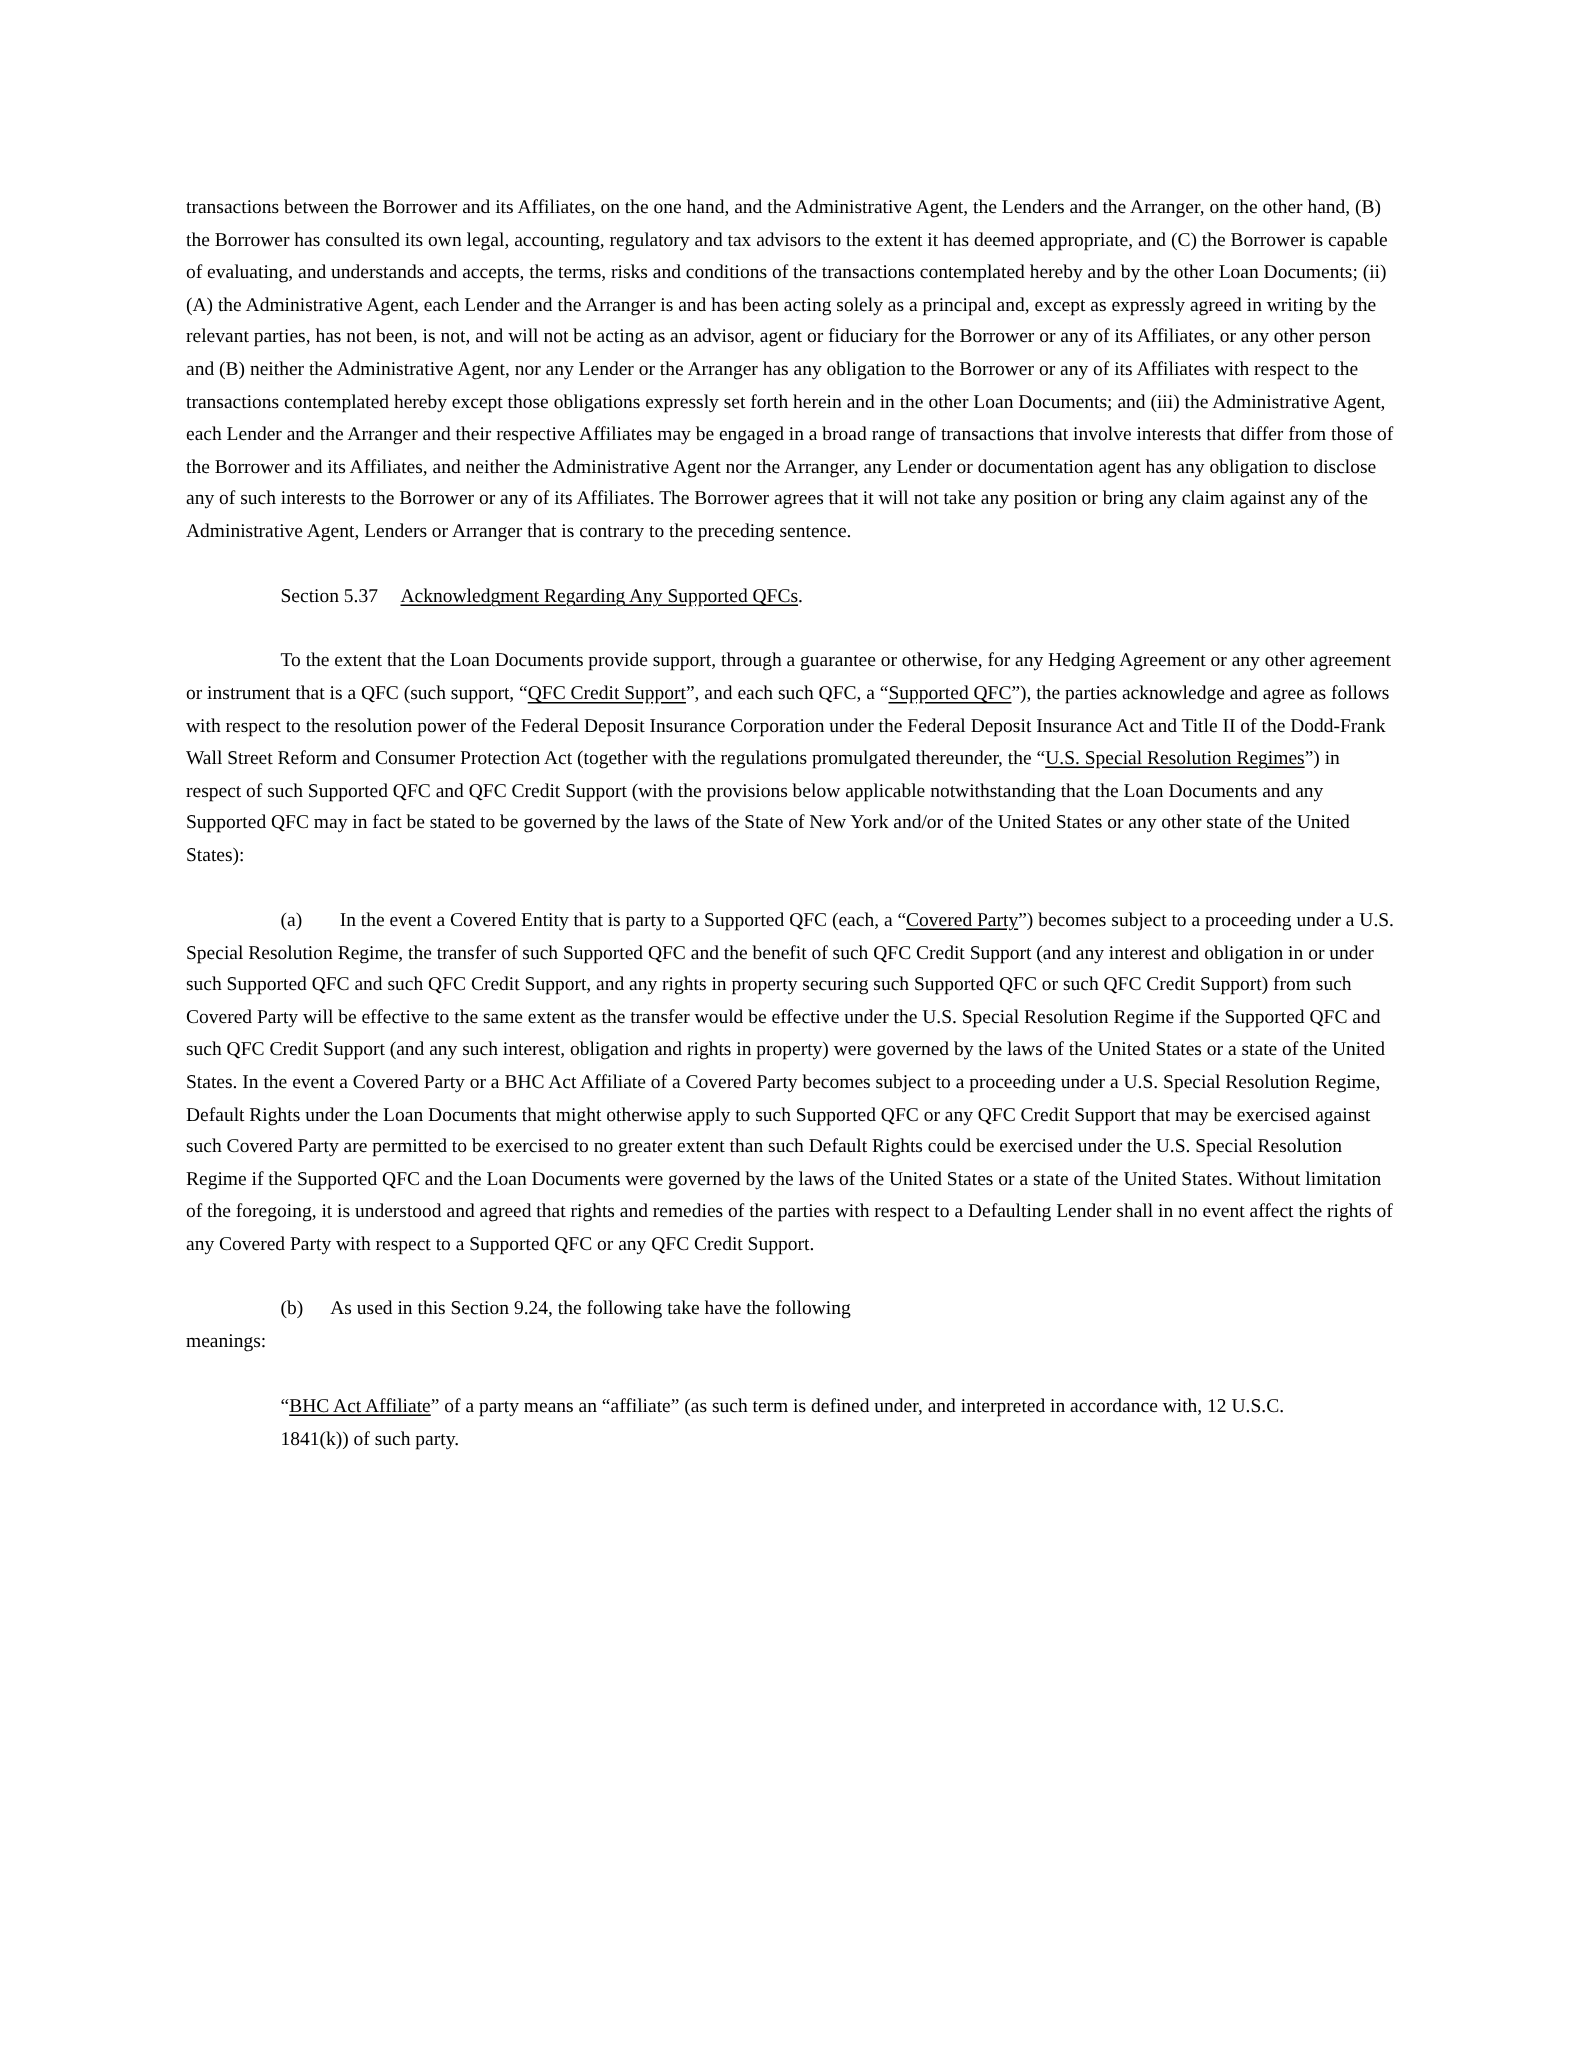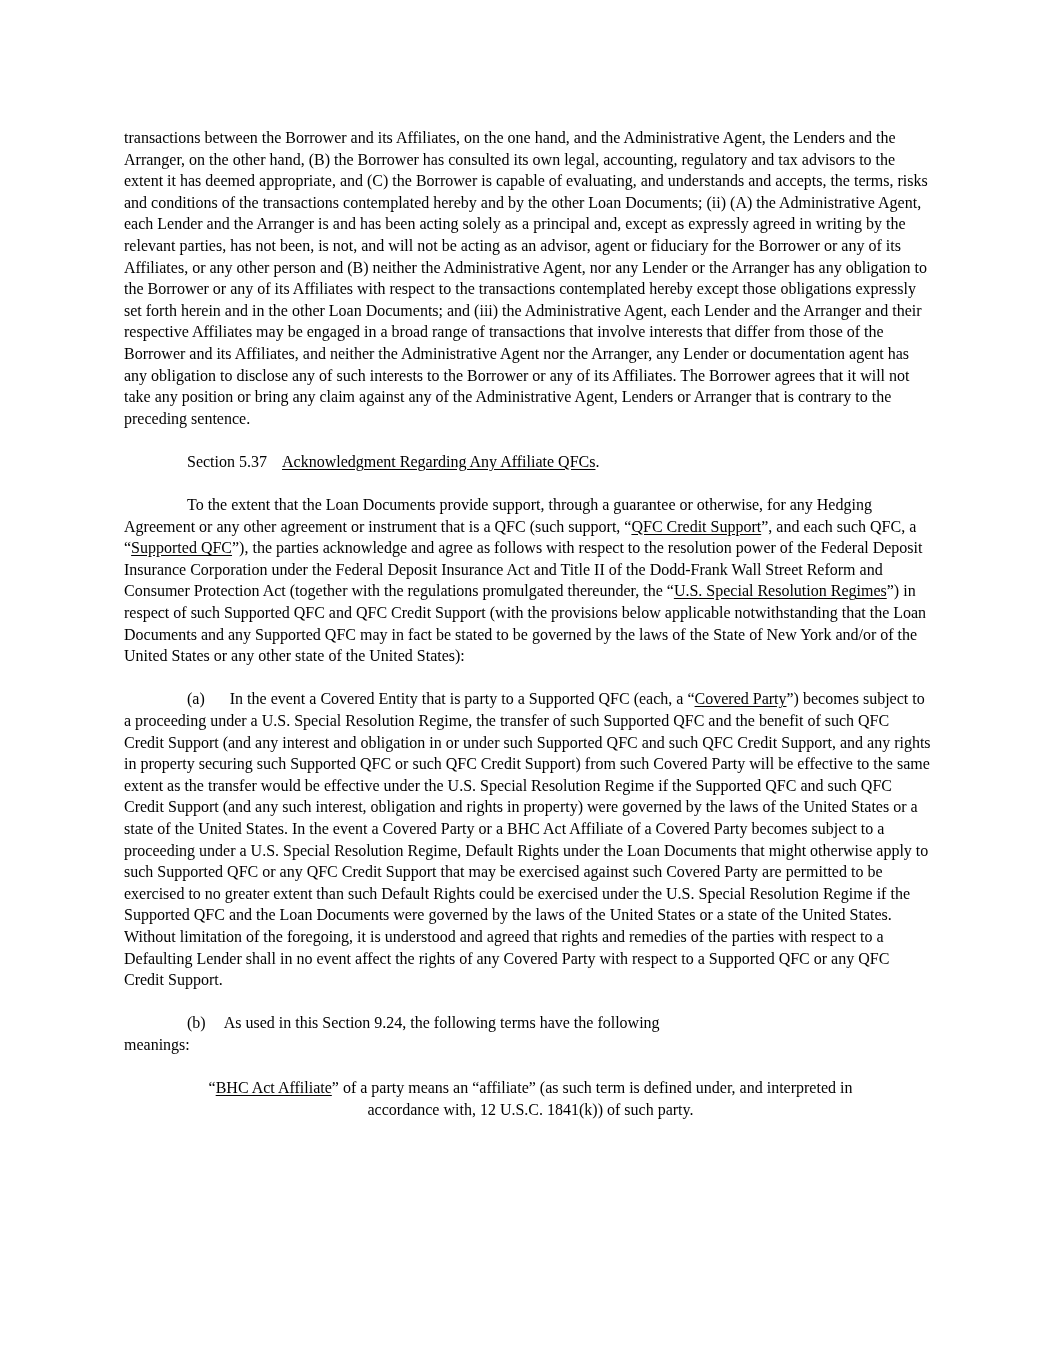--- a/index.html
+++ b/index.html
@@ -5,50 +5,50 @@
   * { margin: 0; padding: 0; box-sizing: border-box; }
   html, body { background: #ffffff; }
   .page {
     position: relative;
     width: 1055px;
     height: 1365px;
     margin: 0 auto;
     background: #ffffff;
     color: #000000;
     font-family: "Liberation Serif", "DejaVu Serif", serif;
-    font-size: 16px;
+    font-size: 13px;
     line-height: 21.6px;
     padding: 127px 123px 0 124px;
     text-align: left;
     overflow: hidden;
   }
   .para { margin-bottom: 21.6px; }
   .indent { text-indent: 63px; }
-  .defblock { margin-left: 63px; margin-right: 58px; text-align: center; }
+  .defblock { margin-left: 63px; margin-right: 58px; }
   .u { text-decoration: underline; text-underline-offset: 2px; }
   .tab { display: inline-block; }
   .pageno {
     position: absolute;
     top: 1258px;
     left: 0;
     width: 100%;
     text-align: center;
   }
 </style>
 </head>
 <body>
 
 <div class="page">
 
   <p class="para"><span>transactions between the Borrower and its Affiliates, on the one hand, and the Administrative Agent, the Lenders and the Arranger, on the other hand, (B) the Borrower has consulted its own legal, accounting, regulatory and tax advisors to the extent it has deemed appropriate, and (C) the Borrower is capable of evaluating, and understands and accepts, the terms, risks and conditions of the transactions contemplated hereby and by the other Loan Documents; (ii) (A) the Administrative Agent, each Lender and the Arranger is and has been acting solely as a principal and, except as expressly agreed in writing by the relevant parties, has not been, is not, and will not be acting as an advisor, agent or fiduciary for the Borrower or any of its Affiliates, or any other person and (B) neither the Administrative Agent, nor any Lender or the Arranger has any obligation to the Borrower or any of its Affiliates with respect to the transactions contemplated hereby except those obligations expressly set forth herein and in the other Loan Documents; and (iii) the Administrative Agent, each Lender and the Arranger and their respective Affiliates may be engaged in a broad range of transactions that involve interests that differ from those of the Borrower and its Affiliates, and neither the Administrative Agent nor the Arranger, any Lender or documentation agent has any obligation to disclose any of such interests to the Borrower or any of its Affiliates. The Borrower agrees that it will not take any position or bring any claim against any of the Administrative Agent, Lenders or Arranger that is contrary to the preceding sentence.</span></p>
 
-  <p class="para indent"><span>Section 5.37</span><span class="tab" style="width: 15px;"></span><span class="u">Acknowledgment Regarding Any Affiliate QFCs</span><span>.</span></p>
+  <p class="para indent"><span>Section 5.37</span><span class="tab" style="width: 15px;"></span><span class="u">Acknowledgment Regarding Any Supported QFCs</span><span>.</span></p>
 
   <p class="para indent"><span>To the extent that the Loan Documents provide support, through a guarantee or otherwise, for any Hedging Agreement or any other agreement or instrument that is a QFC (such support, “</span><span class="u">QFC Credit Support</span><span>”, and each such QFC, a “</span><span class="u">Supported QFC</span><span>”), the parties acknowledge and agree as follows with respect to the resolution power of the Federal Deposit Insurance Corporation under the Federal Deposit Insurance Act and Title II of the Dodd-Frank Wall Street Reform and Consumer Protection Act (together with the regulations promulgated thereunder, the “</span><span class="u">U.S. Special Resolution Regimes</span><span>”) in respect of such Supported QFC and QFC Credit Support (with the provisions below applicable notwithstanding that the Loan Documents and any Supported QFC may in fact be stated to be governed by the laws of the State of New York and/or of the United States or any other state of the United States):</span></p>
 
   <p class="para indent"><span>(a)</span><span class="tab" style="width: 25px;"></span><span>In the event a Covered Entity that is party to a Supported QFC (each, a “</span><span class="u">Covered Party</span><span>”) becomes subject to a proceeding under a U.S. Special Resolution Regime, the transfer of such Supported QFC and the benefit of such QFC Credit Support (and any interest and obligation in or under such Supported QFC and such QFC Credit Support, and any rights in property securing such Supported QFC or such QFC Credit Support) from such Covered Party will be effective to the same extent as the transfer would be effective under the U.S. Special Resolution Regime if the Supported QFC and such QFC Credit Support (and any such interest, obligation and rights in property) were governed by the laws of the United States or a state of the United States. In the event a Covered Party or a BHC Act Affiliate of a Covered Party becomes subject to a proceeding under a U.S. Special Resolution Regime, Default Rights under the Loan Documents that might otherwise apply to such Supported QFC or any QFC Credit Support that may be exercised against such Covered Party are permitted to be exercised to no greater extent than such Default Rights could be exercised under the U.S. Special Resolution Regime if the Supported QFC and the Loan Documents were governed by the laws of the United States or a state of the United States. Without limitation of the foregoing, it is understood and agreed that rights and remedies of the parties with respect to a Defaulting Lender shall in no event affect the rights of any Covered Party with respect to a Supported QFC or any QFC Credit Support.</span></p>
 
-  <p class="para indent"><span>(b)</span><span class="tab" style="width: 18px;"></span><span>As used in this Section 9.24, the following terms have the following</span><br><span>meanings:</span></p>
+  <p class="para indent"><span>(b)</span><span class="tab" style="width: 18px;"></span><span>As used in this Section 9.24, the following take have the following</span><br><span>meanings:</span></p>
 
   <p class="para defblock"><span>“</span><span class="u">BHC Act Affiliate</span><span>” of a party means an “affiliate” (as such term is defined under, and interpreted in accordance with, 12 U.S.C. 1841(k)) of such party.</span></p>
 
 
 </div>
 
 </body></html>

